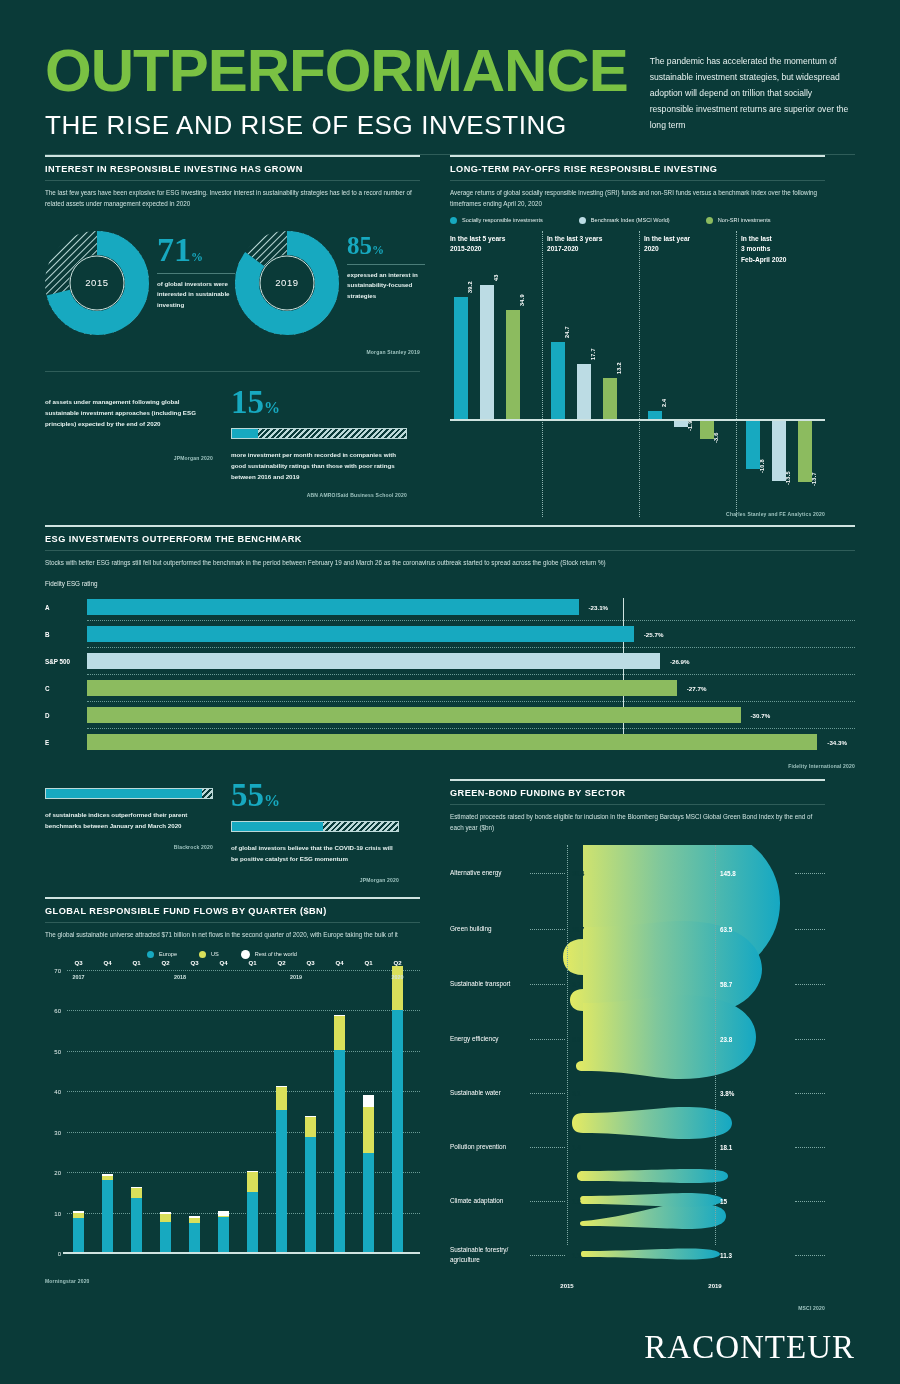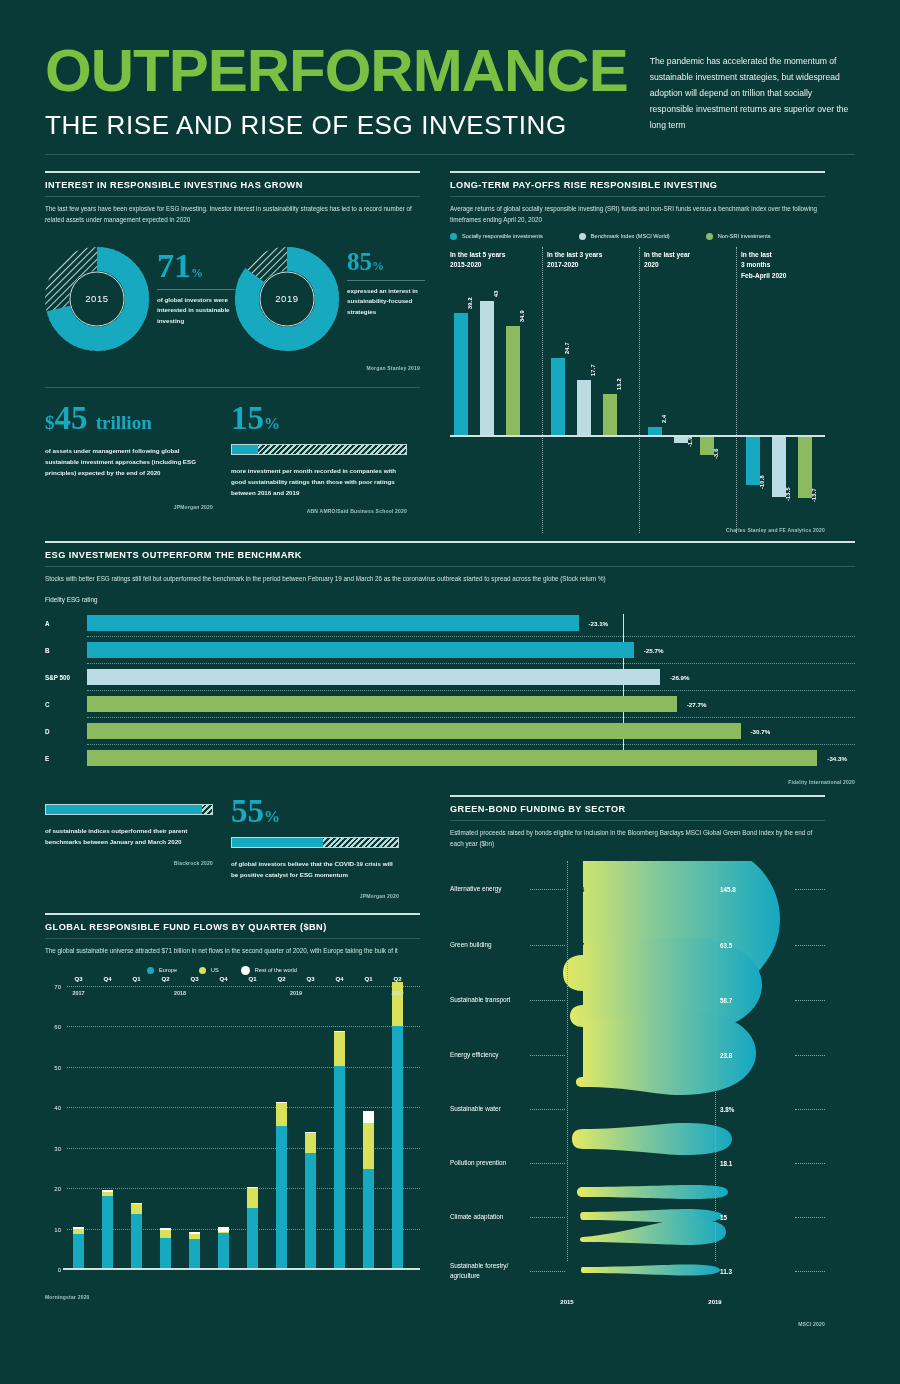--- a/index.html
+++ b/index.html
@@ -28,21 +28,21 @@
   .hdr-right p { font-size:8.6px; line-height:1.85; color:#e8f2f0; }
   .rule-top { border-top:1px solid #2f5d59; margin:14px 0 0 0; height:1px; }
 
   
   .panel-rule { border-top:2px solid #cfe3e0; margin-bottom:7px; }
   .panel-title { font-size:9.2px; font-weight:bold; letter-spacing:0.45px; color:#ffffff; }
   .panel-sub-rule { border-top:1px solid #2f5d59; margin:6px 0 6px 0; }
   .panel-desc { font-size:6.3px; line-height:1.75; color:#cfe3e0; }
   .source { font-size:5px; font-weight:bold; color:#9fc4c0; text-align:right; letter-spacing:0.2px; }
 
-  .cols { display:flex; gap:30px; margin-top:16px; }
+  .cols { display:flex; gap:30px; margin-top:0; }
   .col-l { width:375px; }
   .col-r { width:375px; }
 
   
   .donut-row { display:flex; margin-top:22px; }
   .donut-block { display:flex; width:190px; }
   .donut { position:relative; width:104px; height:104px; flex:0 0 104px; }
   .donut svg { display:block; }
   .donut-year {
     position:absolute; inset:0; display:flex; align-items:center; justify-content:center;
@@ -184,21 +184,20 @@
           </div>
         </div>
       </div>
 
       <div class="source" style="margin-top:14px">Morgan Stanley 2019</div>
 
       <div style="border-top:1px solid #2f5d59; margin-top:16px;"></div>
 
       <div class="statrow">
         <div class="stat">
-          <div class="stat-num"><span class="cur">$</span><span>45</span> <span class="unit">trillion</span></div>
           <div class="stat-desc">of assets under management following global sustainable investment approaches (including ESG principles) expected by the end of 2020</div>
           <div class="source" style="margin-top:26px;width:168px">JPMorgan 2020</div>
         </div>
         <div class="stat">
           <div class="stat-num"><span>15</span><span class="pc">%</span></div>
           <div class="hbar">
               <i style="width:15%"></i>
             </div>
           <div class="stat-desc">more investment per month recorded in companies with good sustainability ratings than those with poor ratings between 2016 and 2019</div>
           <div class="source" style="margin-top:10px;width:176px">ABN AMRO/Saïd Business School 2020</div>
@@ -610,13 +609,16 @@
         </div>
 
         <div class="gb-yr" style="left:117px; top:438px">2015</div>
         <div class="gb-yr" style="left:265px; top:438px">2019</div>
       </div>
 
       <div class="source" style="margin-top:30px">MSCI 2020</div>
     </div>
   </div>
 
+  <div class="footer">
+    <div class="logo">RACONTEUR</div>
+  </div>
 </div>
 
 </body></html>

